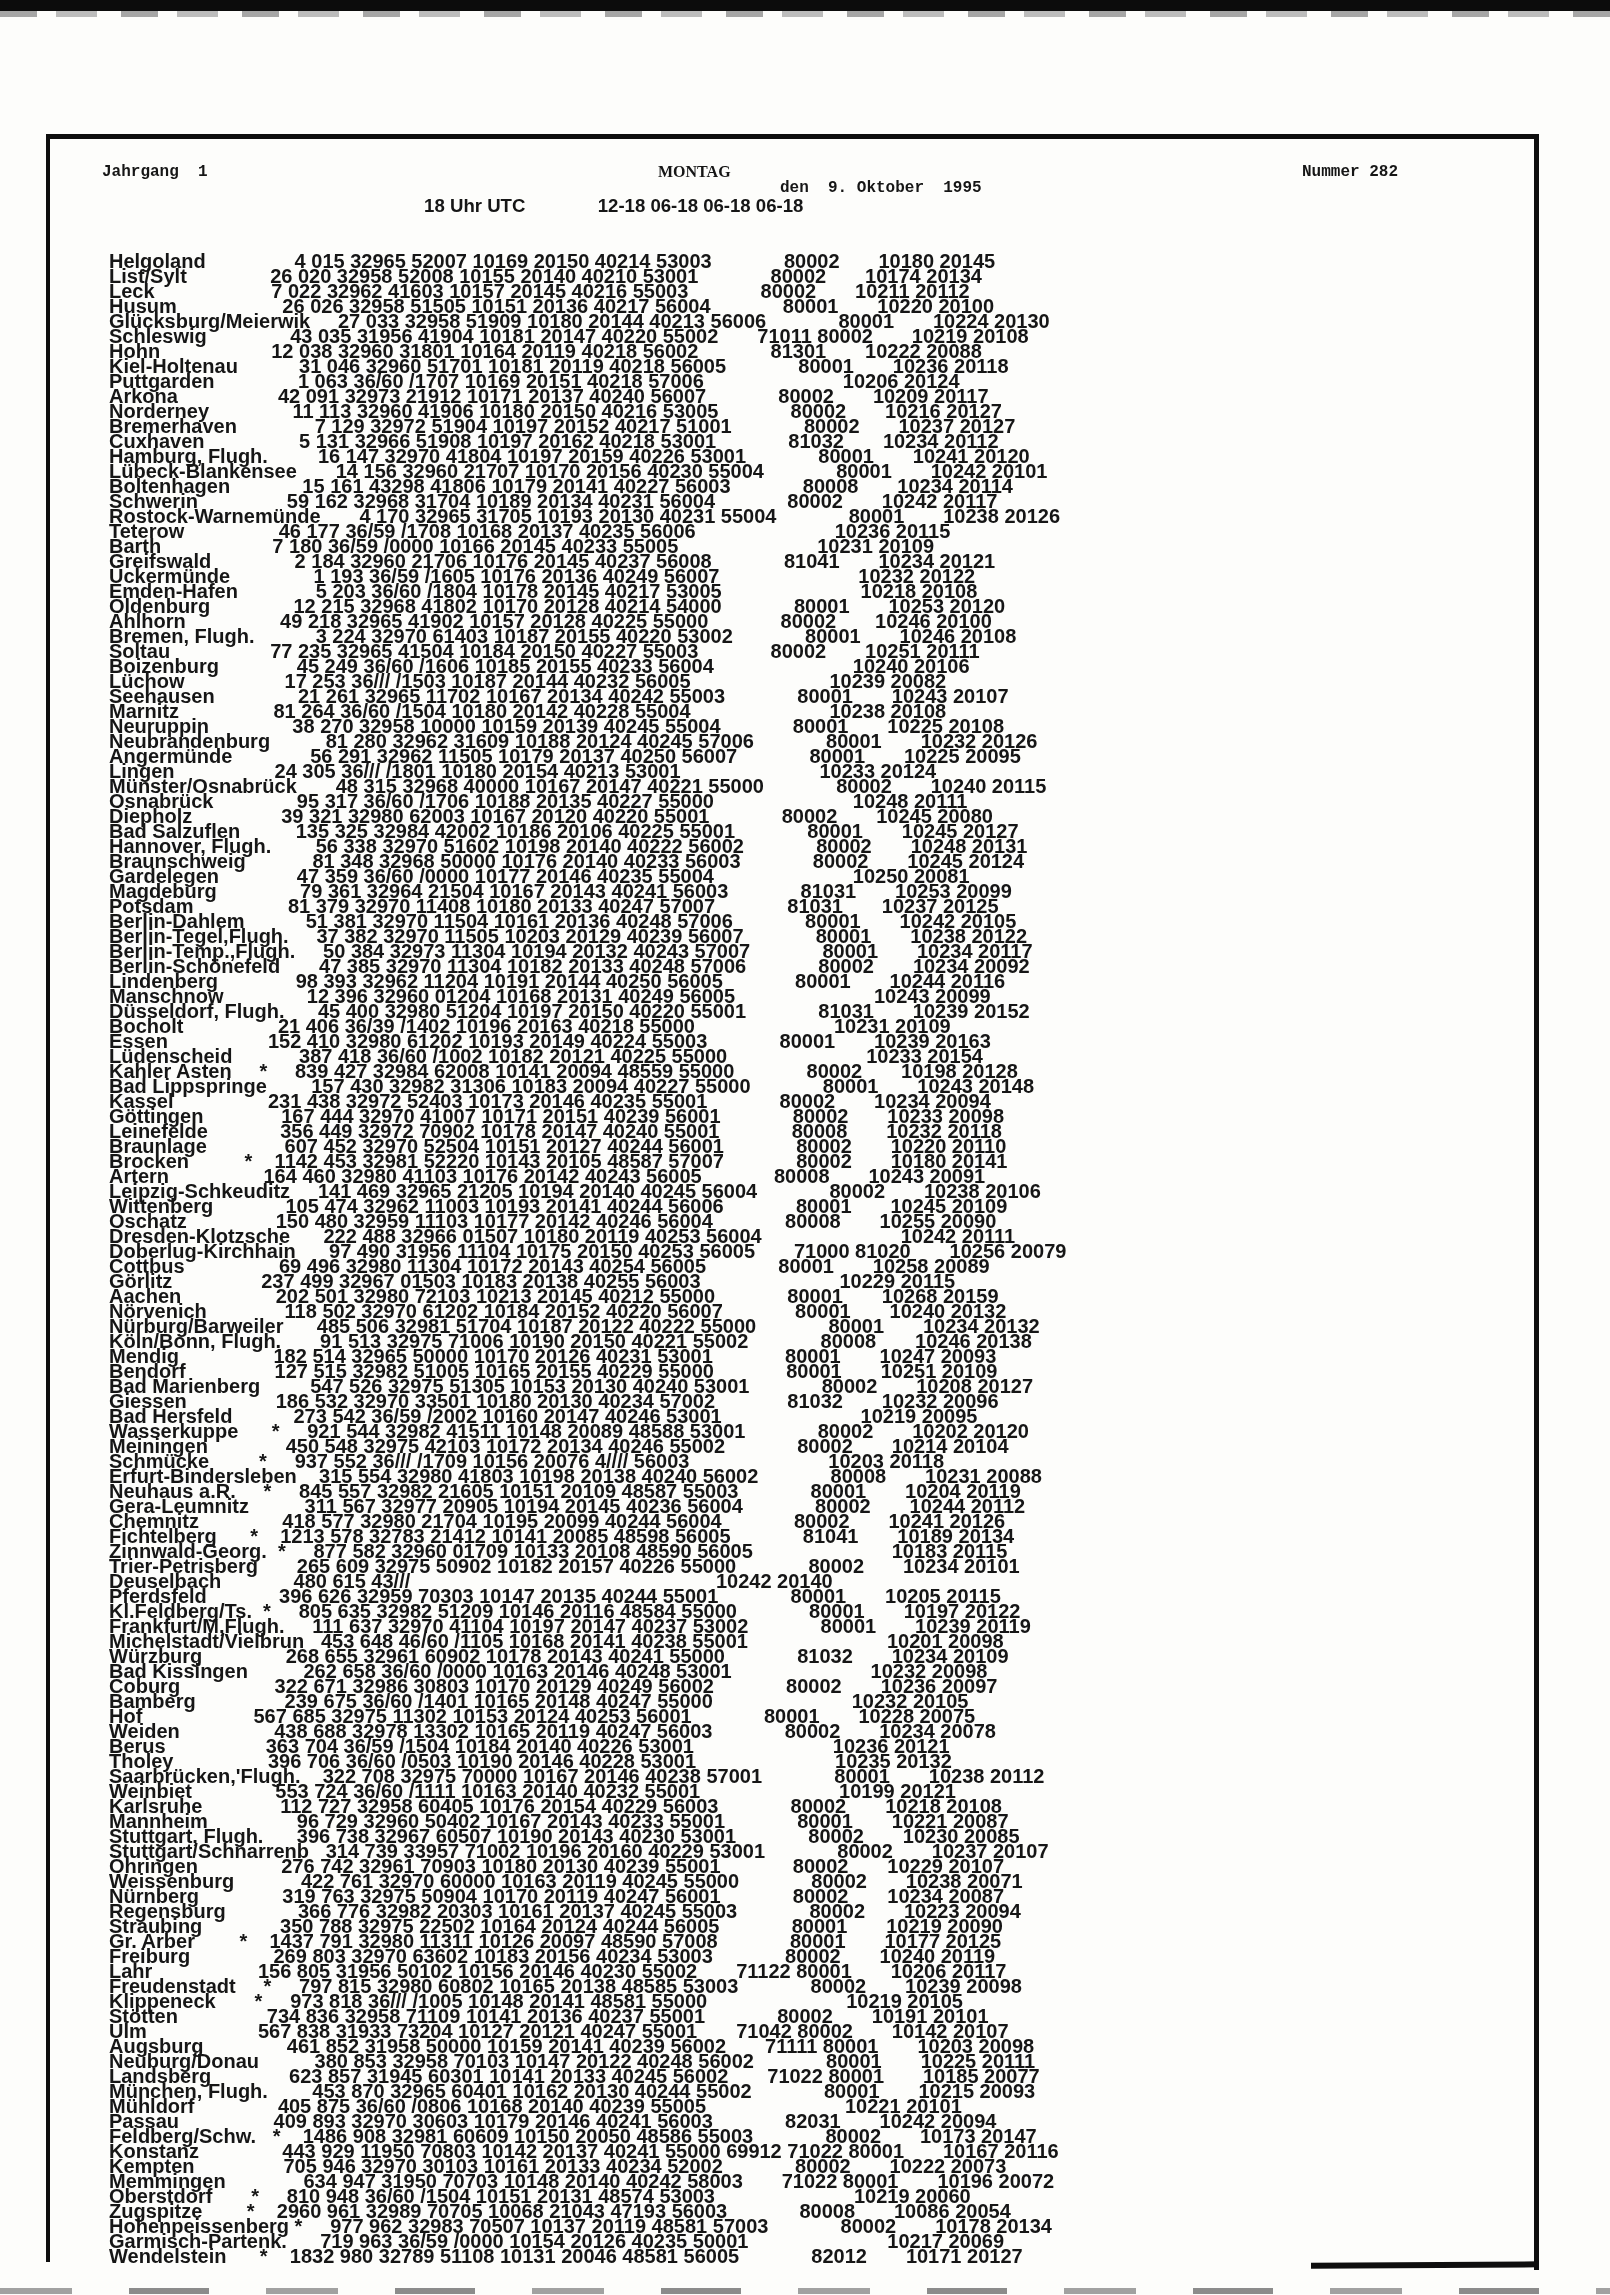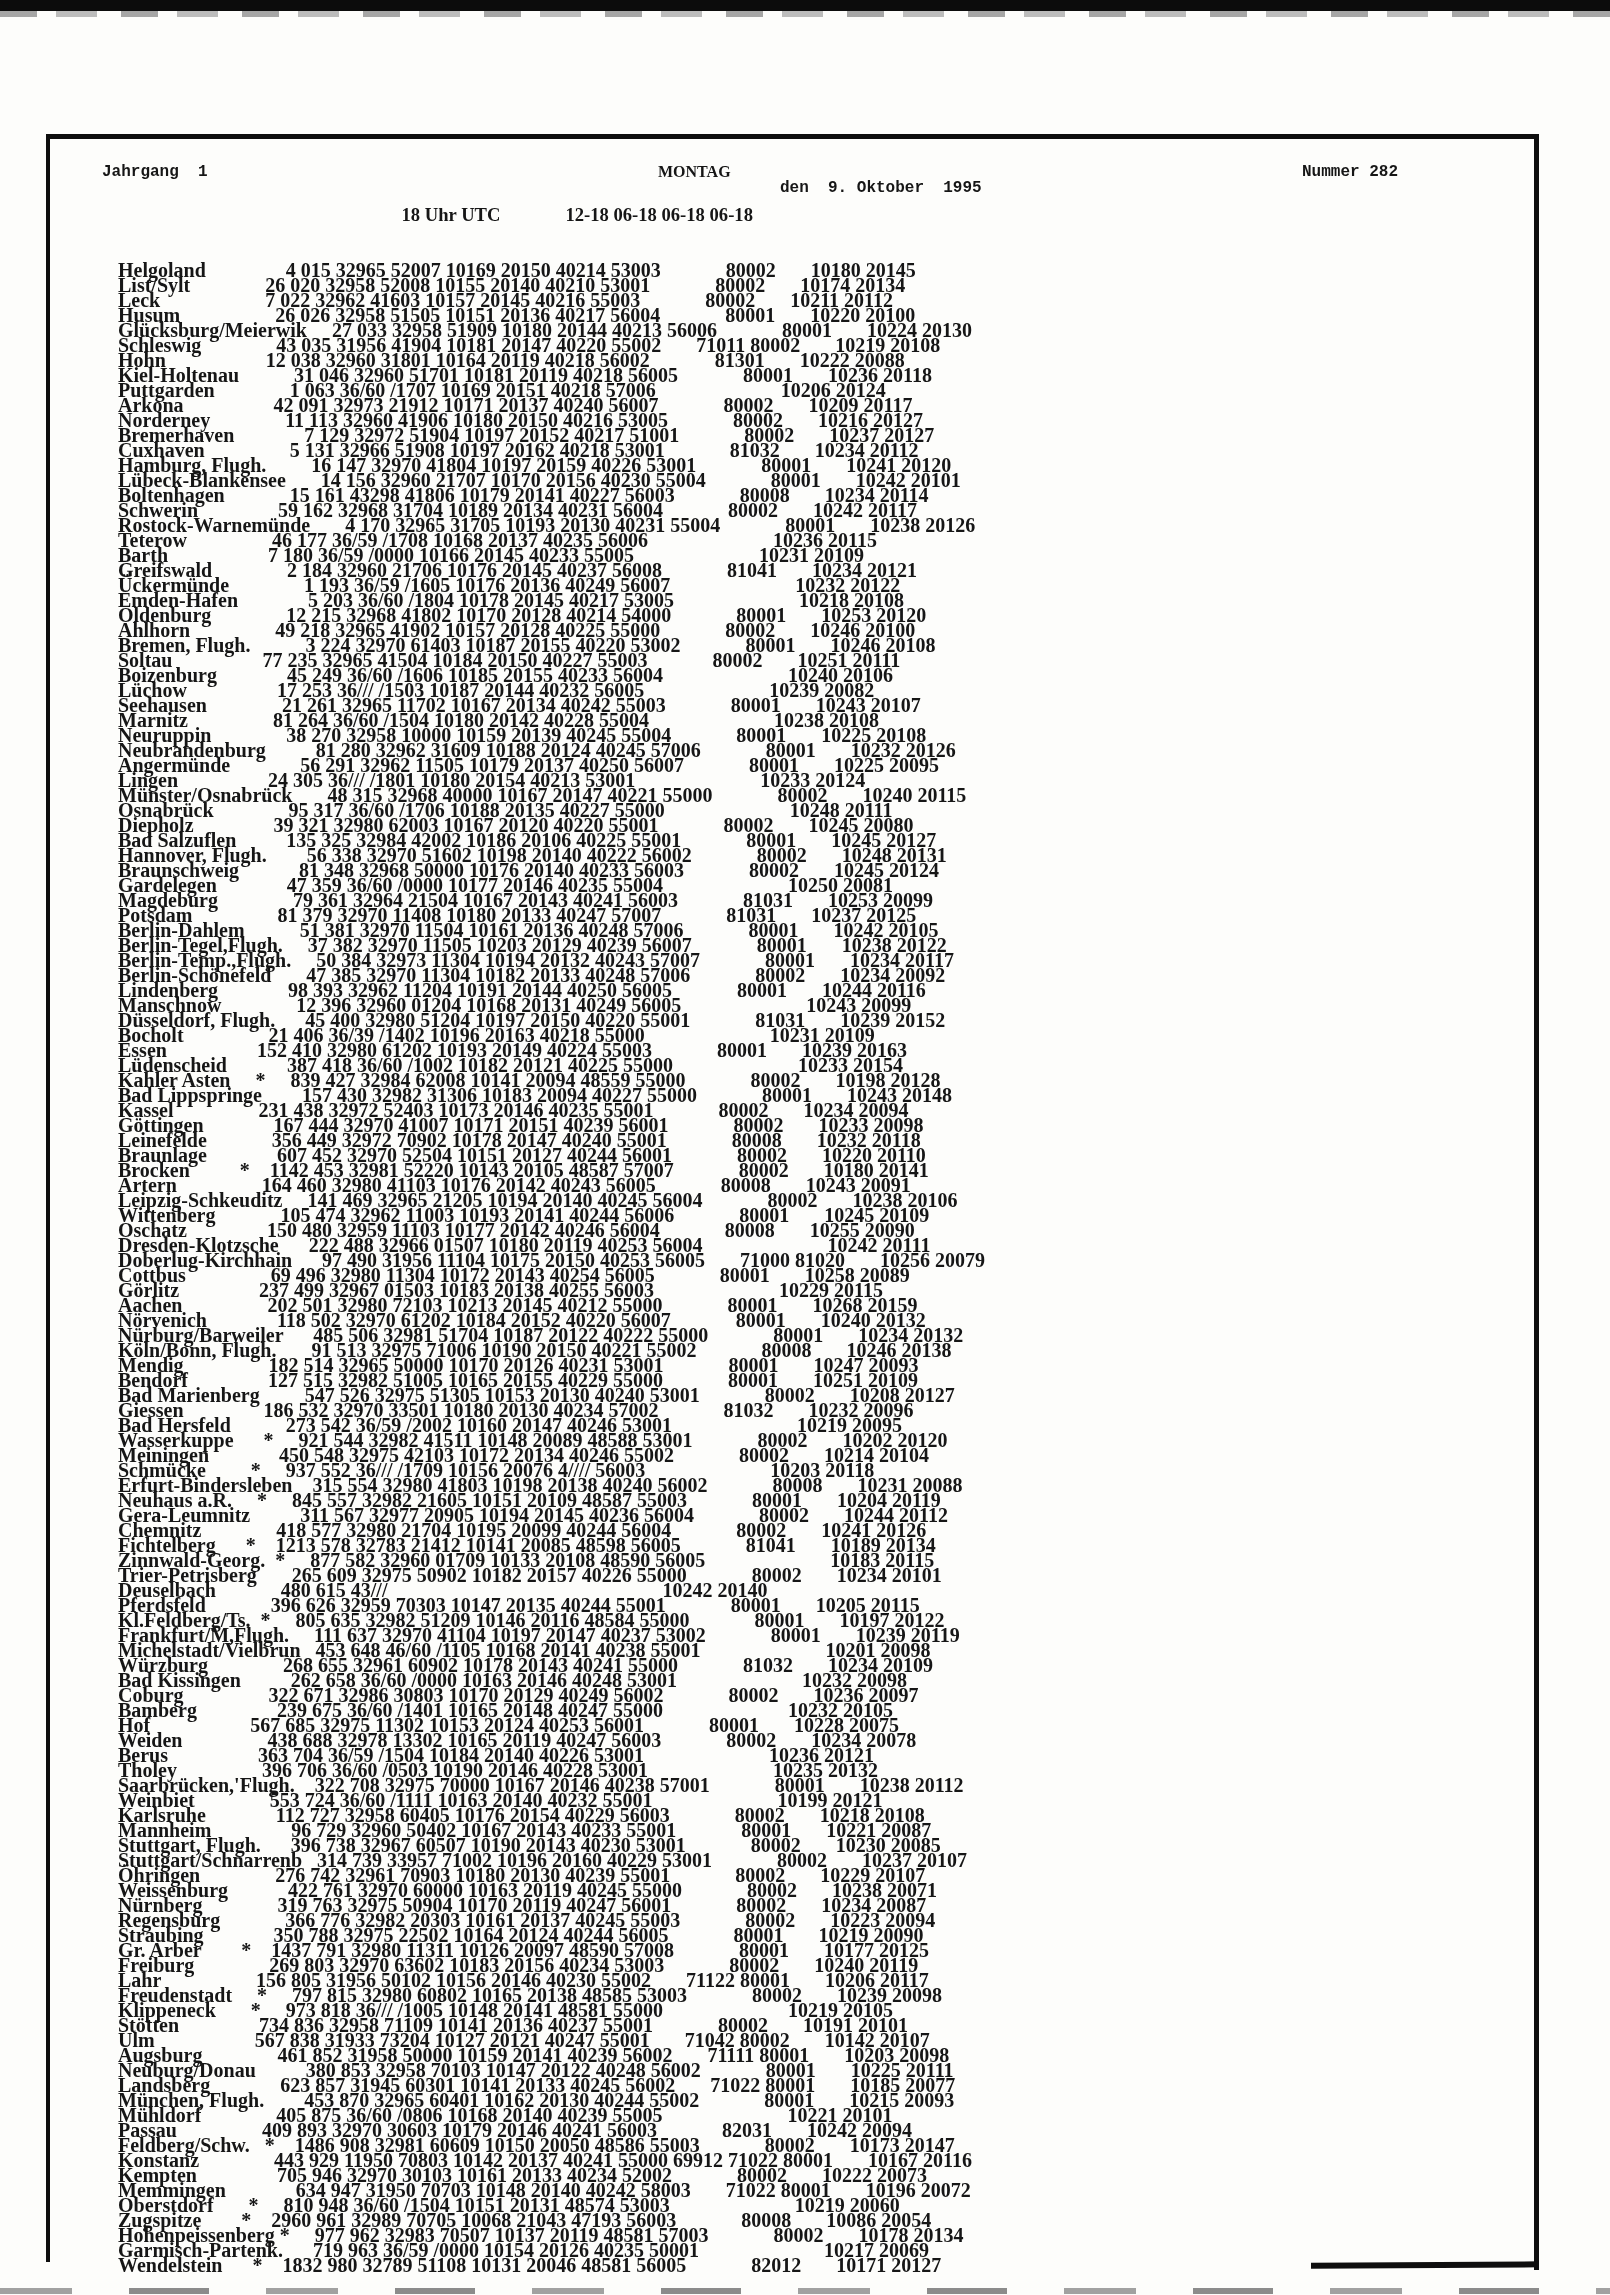--- a/index.html
+++ b/index.html
@@ -23,21 +23,21 @@
   .frame-left{left:46px;top:134px;width:4px;height:2128px;}
   .frame-right{left:1534px;top:134px;width:4.8px;height:2136px;}
   .frame-bottom-right{left:1311px;top:2262px;width:228px;height:6.4px;transform:rotate(-0.35deg);}
   
   .mast span{position:absolute;top:163px;font-size:16px;font-weight:700;white-space:pre;}
   .m-vol{left:102px;}
   .m-week{left:658px;font-family:Liberation Serif, serif;}
   .m-date{left:780px;margin-top:16px;}
   .m-issue{left:1302px;}
   
-  pre{margin:16px;white-space:pre;font-family:Liberation Serif, serif;}
+  pre{margin:7px;white-space:pre;font-family:Liberation Sans, sans-serif;}
   .subhead{position:absolute;left:102px;top:191px;font-size:18.6px;font-weight:700;line-height:15.5px;}
   .rows{position:absolute;left:102px;top:247px;font-size:20px;font-weight:700;line-height:15px;}
 </style>
 </head>
 <body style="color: rgb(22, 22, 22);">
 
 <div class="sheet">
   <div class="top-band"></div>
   <div class="top-band2"></div>
 

